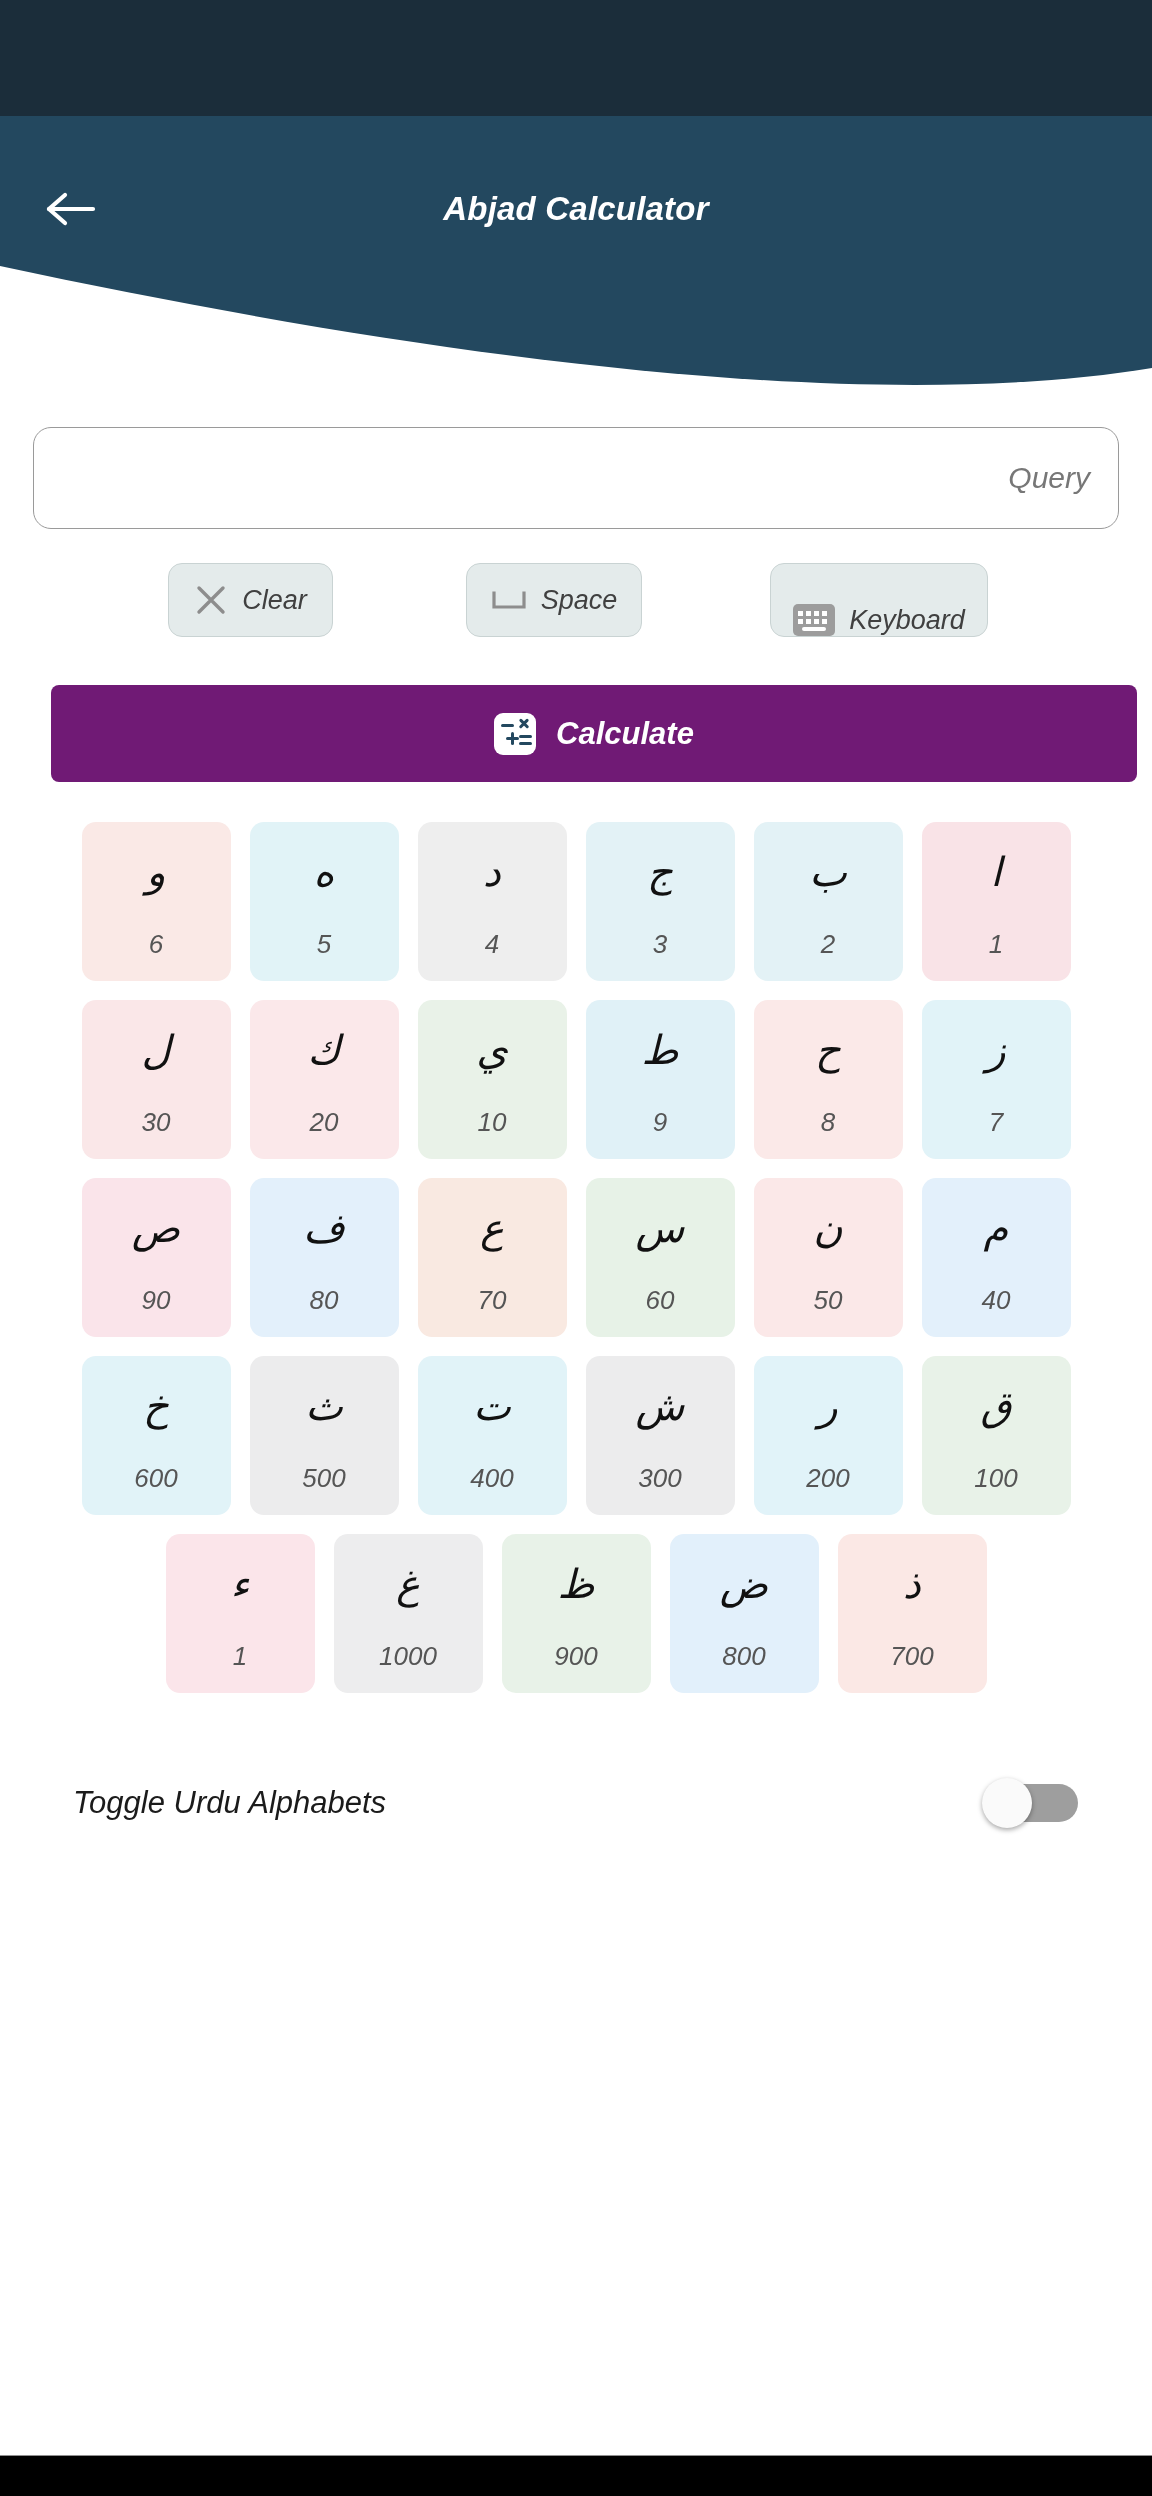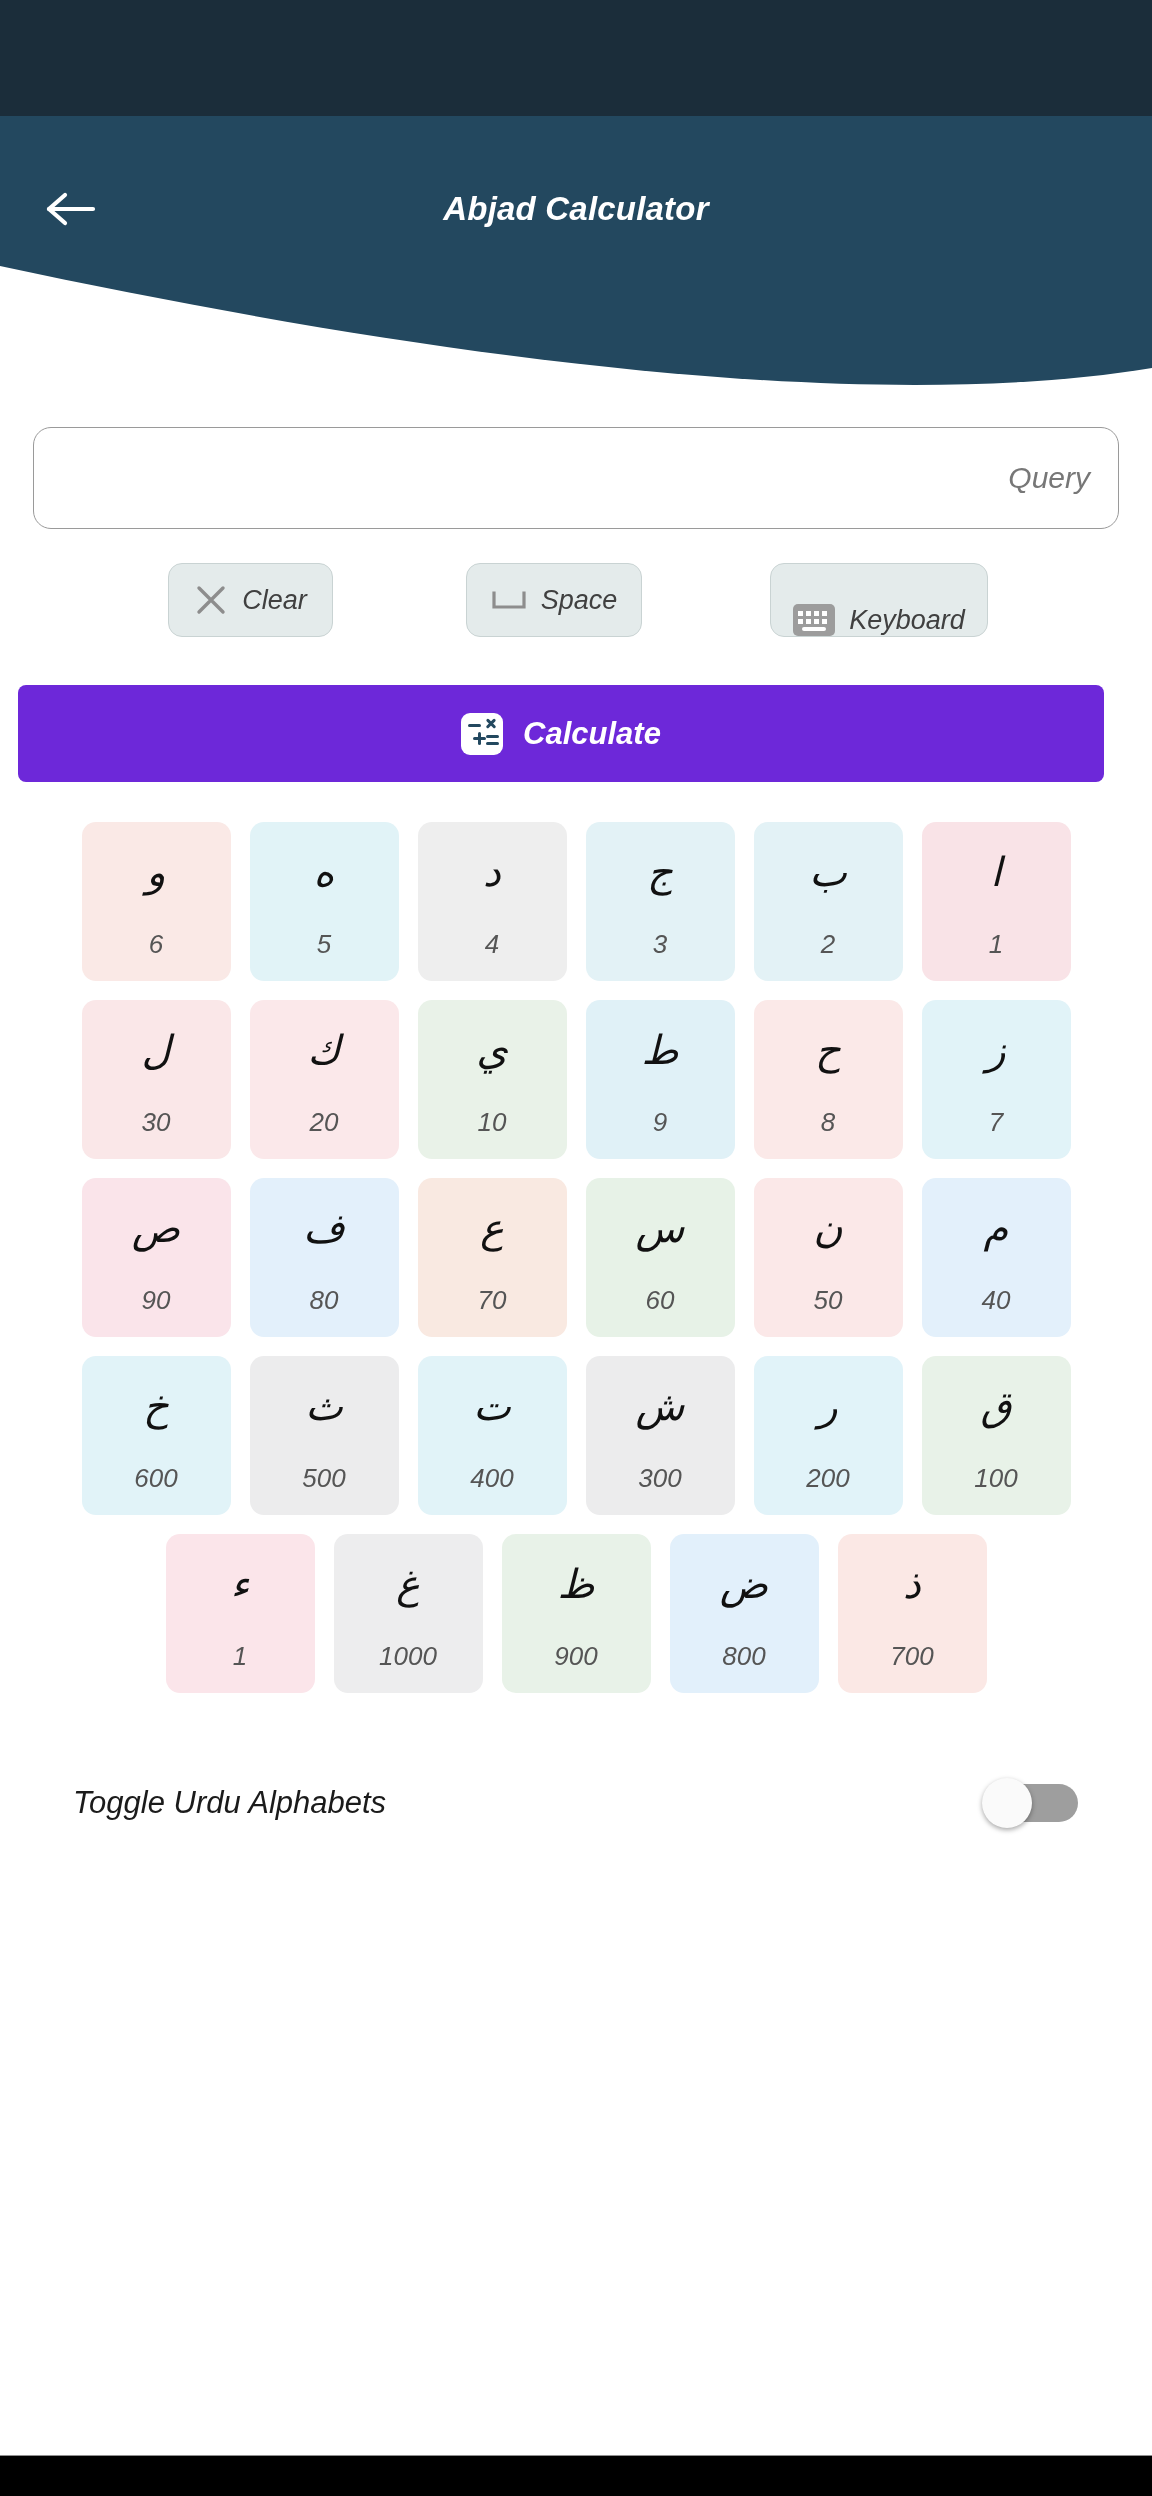--- a/index.html
+++ b/index.html
@@ -138,25 +138,25 @@
   }
   .icon-kbd i {
     position: absolute;
     background: #ffffff;
     display: block;
   }
 
   
   .calc-btn {
     position: absolute;
-    left: 18px;
+    left: 51px;
     top: 685px;
     width: 1086px;
     height: 97px;
-    background: #6d28d9;
+    background: #701a75;
     border-radius: 8px;
     display: flex;
     align-items: center;
     justify-content: center;
     gap: 20px;
     cursor: pointer;
   }
   .calc-icon {
     width: 42px; height: 42px;
     background: #ffffff;

